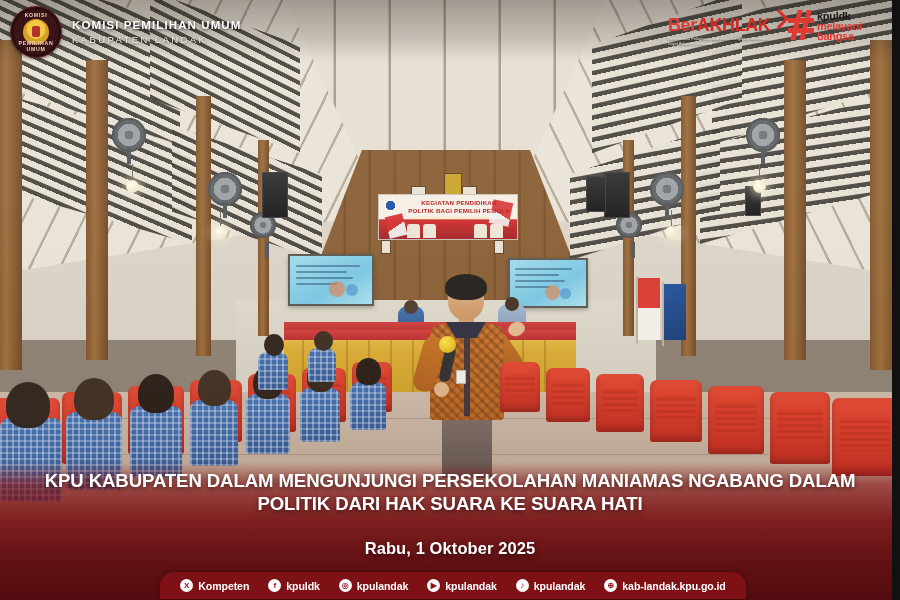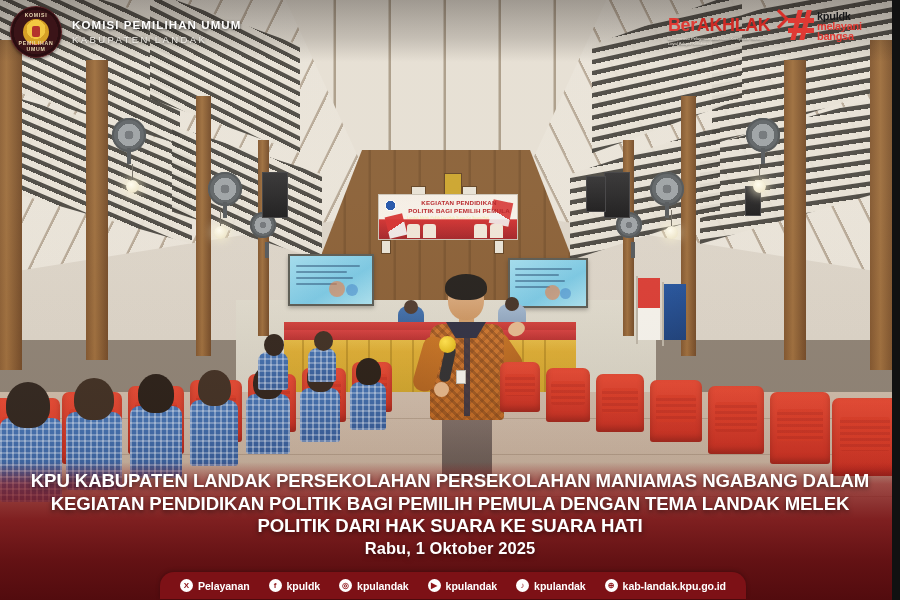--- a/index.html
+++ b/index.html
@@ -510,31 +510,30 @@
       <div class="bm-words">
         <div class="bm-w1">kpuldk</div>
         <div class="bm-w2">melayani</div>
         <div class="bm-w3">bangsa</div>
       </div>
     </div>
   </div>
 
   <div id="captionwrap">
     <div id="caption">
-      <span class="cl">KPU KABUPATEN LANDAK PERSEKOLAHAN PERSEKOLAHAN MANIAMAS NGABANG DALAM</span>
-      <span class="cl">KEGIATAN PENDIDIKAN POLITIK BAGI PEMILIH PEMULA DENGAN TEMA LANDAK MELEK</span>
+      <span class="cl">KPU KABUPATEN DALAM MENGUNJUNGI PERSEKOLAHAN MANIAMAS NGABANG DALAM</span>
       <span class="cl">POLITIK DARI HAK SUARA KE SUARA HATI</span>
     </div>
     <div id="capdate">Rabu, 1 Oktober 2025</div>
   </div>
 
   <div id="social">
       <div class="soc">
         <span class="ic">X</span>
-        <span class="hn">Pelayanan</span>
+        <span class="hn">Kompeten</span>
       </div>
       <div class="soc">
         <span class="ic">f</span>
         <span class="hn">kpuldk</span>
       </div>
       <div class="soc">
         <span class="ic">◎</span>
         <span class="hn">kpulandak</span>
       </div>
       <div class="soc">

